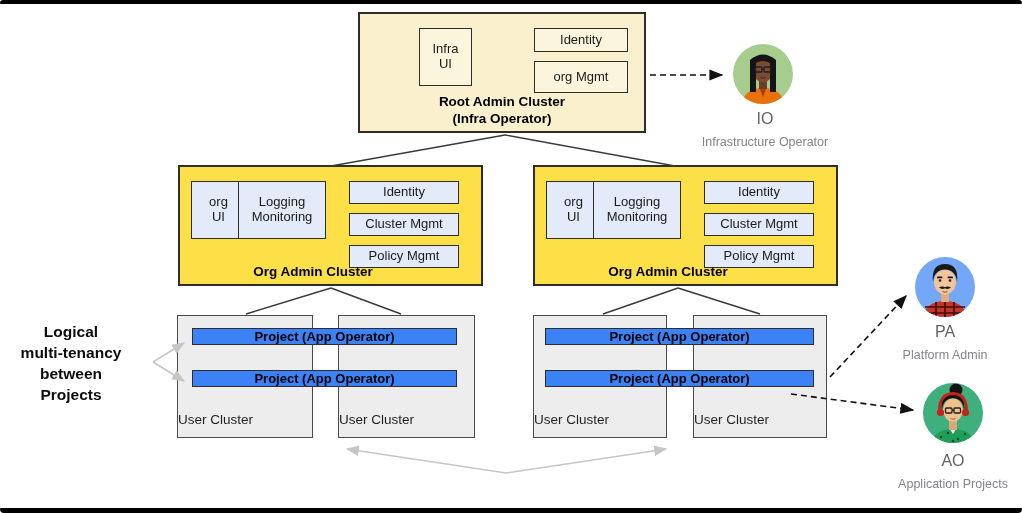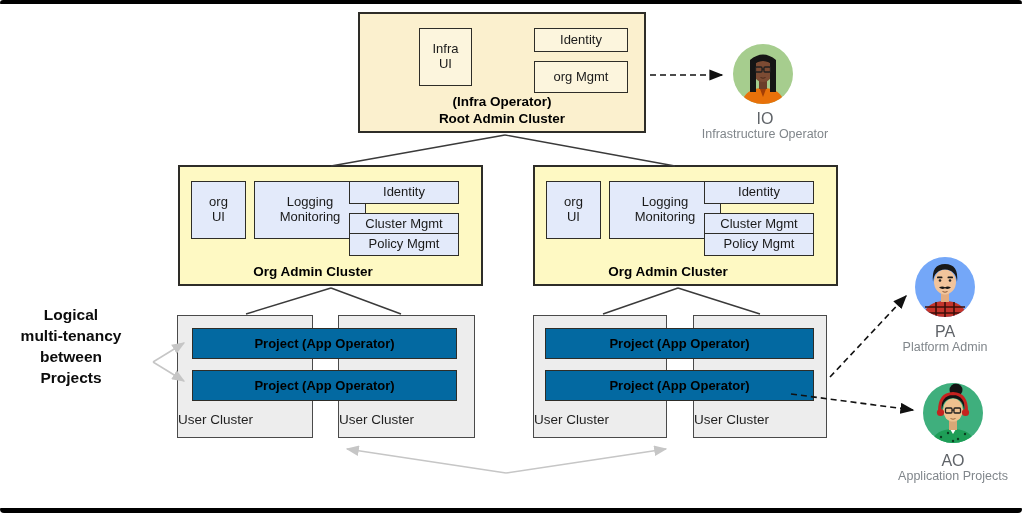--- a/index.html
+++ b/index.html
@@ -6,78 +6,78 @@
   .canvas{
     position:relative;width:1022px;height:513px;background:#ffffff;
     font-family:"Liberation Sans",sans-serif;color:#1f1f1f;overflow:hidden;
   }
   .frame-bar{position:absolute;left:0;width:1022px;background:#000;}
   .frame-bar.top{top:0;height:4px;border-radius:8px 8px 2px 2px;}
   .frame-bar.bottom{bottom:0;height:5px;border-radius:2px 2px 8px 8px;}
 
   .cluster{position:absolute;box-sizing:border-box;border:2px solid #2e2d28;}
   .root-cluster{left:358px;top:12px;width:288px;height:121px;background:#FBF0CE;}
-  .org-cluster{top:165px;width:305px;height:121px;background:#fef9c3;}
+  .org-cluster{top:165px;width:305px;height:121px;background:#fde047;}
   .org-cluster.left{left:178px;}
   .org-cluster.right{left:533px;}
 
   .comp{
     position:absolute;box-sizing:border-box;border:1.6px solid #2e2d28;
     display:flex;align-items:center;justify-content:center;text-align:center;
     font-size:13px;line-height:1.12;white-space:pre-line;color:#1a1a1a;
   }
   .root-cluster .comp{background:#FCF5DD;}
   .org-cluster .comp{background:#E3EAFA;}
 
   .r-c1{left:16px;top:14px;width:53px;height:58px;margin-left:43px;}
   .r-c2{left:77px;top:14px;width:88px;height:58px;}
   .r-c3{left:174px;top:14px;width:94px;height:24px;}
   .r-c4{left:174px;top:47px;width:94px;height:32px;}
   .root-title{position:absolute;left:0;right:0;top:79px;text-align:center;
     font-weight:700;font-size:13.5px;line-height:17px;color:#000;}
   .root-title span{display:block;}
 
   .o-c1{left:11px;top:14px;width:55px;height:58px;}
-  .o-c2{left:74px;top:14px;width:112px;height:58px;}
+  .o-c2{left:58px;top:14px;width:88px;height:58px;}
   .o-c3{left:169px;top:14px;width:110px;height:23px;}
   .o-c4{left:169px;top:46px;width:110px;height:23px;}
-  .o-c5{left:169px;top:66px;width:110px;height:23px;}
+  .o-c5{left:169px;top:78px;width:110px;height:23px;}
   .org-title{position:absolute;left:0;top:97px;width:170px;text-align:center;
     font-weight:700;font-size:13.5px;color:#000;padding-left:48px;}
 
   .user-cluster{position:absolute;top:315px;height:123px;box-sizing:border-box;
     background:#EDEDED;border:1.6px solid #4a4a4a;}
   .uc1{left:177px;width:136px;}
   .uc2{left:338px;width:137px;}
   .uc3{left:533px;width:134px;}
   .uc4{left:693px;width:134px;}
   .uc-label{position:absolute;left:0;right:0;top:96px;
     font-size:13.5px;color:#1f1f1f;}
 
-  .project-bar{position:absolute;height:31px;box-sizing:border-box;
-    background:#0369a1;border:1.6px solid #2e2d28;display:flex;align-items:center;
+  .project-bar{position:absolute;height:17px;box-sizing:border-box;
+    background:#3b82f6;border:1.6px solid #2e2d28;display:flex;align-items:center;
     justify-content:center;font-weight:700;font-size:13px;color:#000;}
   .p1a{left:192px;top:328px;width:265px;}
   .p1b{left:192px;top:370px;width:265px;}
   .p2a{left:545px;top:328px;width:269px;}
   .p2b{left:545px;top:370px;width:269px;}
 
-  .side-label{position:absolute;left:12px;top:304px;width:118px;text-align:center;
+  .side-label{position:absolute;left:12px;top:321px;width:118px;text-align:center;
     font-weight:700;font-size:15.5px;line-height:21px;color:#0c0c0c;white-space:pre-line;}
   .bottom-label{position:absolute;left:255px;top:484px;width:500px;text-align:center;
     font-weight:700;font-size:16px;color:#0c0c0c;}
 
   .overlay{position:absolute;left:0;top:0;pointer-events:none;}
 
   .avatar{position:absolute;width:60px;height:60px;}
   .av-io{left:733px;top:44px;}
   .av-pa{left:915px;top:257px;}
   .av-ao{left:923px;top:383px;}
   .persona-abbr{position:absolute;text-align:center;font-size:16px;color:#5f6368;}
-  .persona-name{position:absolute;text-align:center;font-size:12.5px;color:#80868b;}
+  .persona-name{position:absolute;text-align:center;font-size:12.5px;color:#80868b;margin-top:8px;}
   .io-abbr{left:703px;top:110px;width:124px;}
   .io-name{left:683px;top:127px;width:164px;}
   .pa-abbr{left:883px;top:323px;width:124px;}
   .pa-name{left:873px;top:340px;width:144px;}
   .ao-abbr{left:891px;top:452px;width:124px;}
   .ao-name{left:884px;top:469px;width:138px;}
 </style>
 </head>
 <body>
 
@@ -85,22 +85,22 @@
 
   <div class="frame-bar top"></div>
   <div class="frame-bar bottom"></div>
 
   <div class="cluster root-cluster">
     <div class="comp r-c1">Infra
 UI</div>
     <div class="comp r-c3">Identity</div>
     <div class="comp r-c4">org Mgmt</div>
     <div class="root-title">
+      <span>Root Admin Cluster</span>
       <span>(Infra Operator)</span>
-      <span>Root Admin Cluster</span>
     </div>
   </div>
 
   <div class="cluster org-cluster left">
     <div class="comp o-c1">org
 UI</div>
     <div class="comp o-c2">Logging
 Monitoring</div>
     <div class="comp o-c3">Identity</div>
     <div class="comp o-c4">Cluster Mgmt</div>

